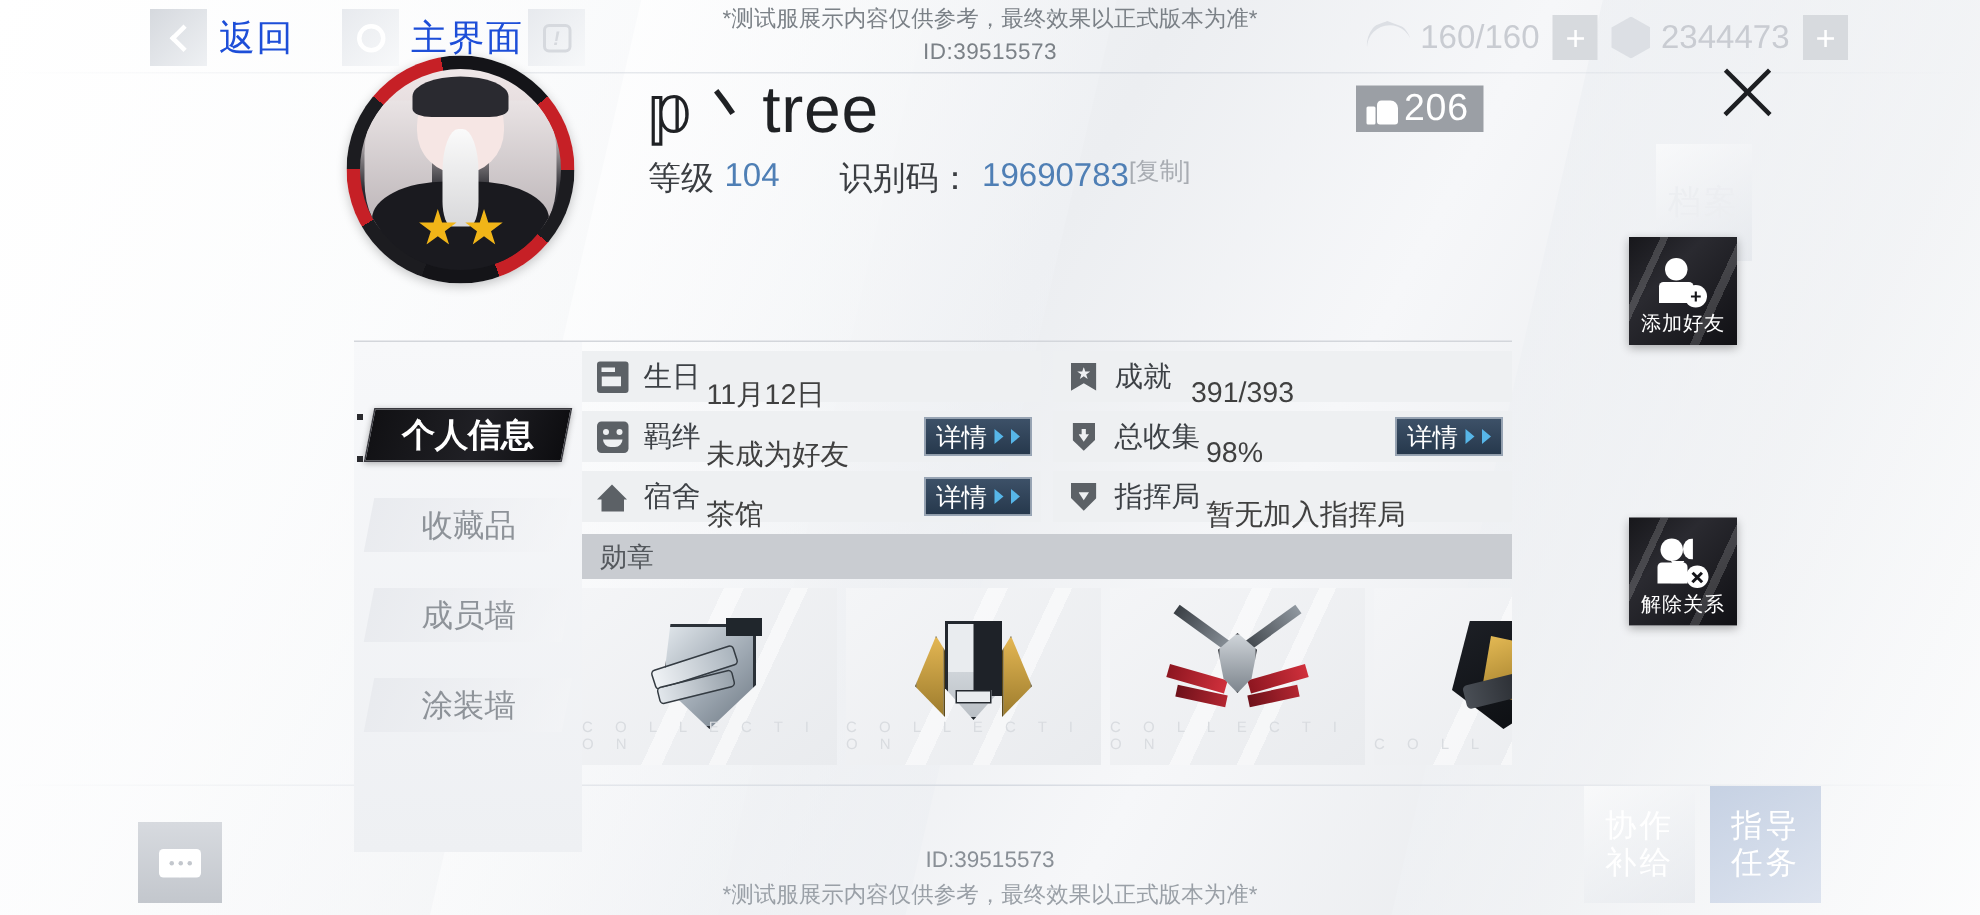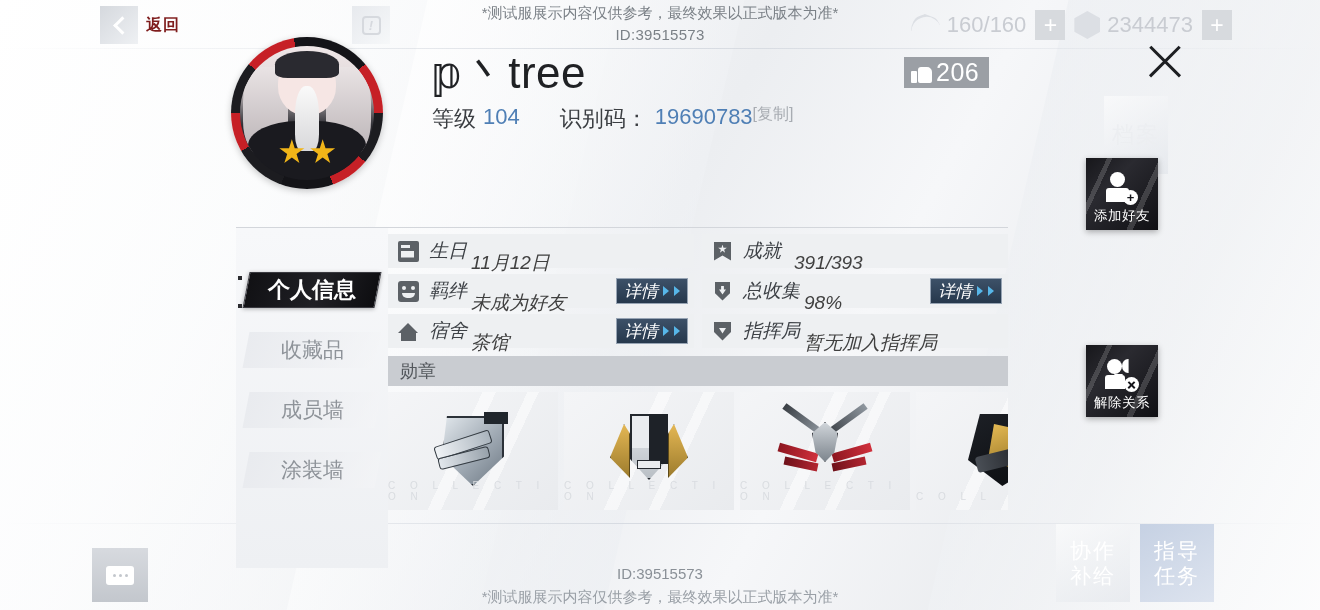--- a/index.html
+++ b/index.html
@@ -44,21 +44,21 @@
   .nav-group{ position:absolute; top:6px; display:flex; align-items:center; gap:8px; }
   .nav-sq{
     width:38px; height:38px;
     background:linear-gradient(135deg,rgba(206,210,216,.85),rgba(232,235,239,.7));
     display:flex; align-items:center; justify-content:center;
     color:#fff;
   }
   .nav-sq.light{
     background:linear-gradient(135deg,rgba(226,229,234,.8),rgba(244,246,248,.6));
   }
-  .nav-label{ font-size:16px; color:#7f1d1d; letter-spacing:1px;font-weight:bold; }
+  .nav-label{ font-size:24px; color:#1d4ed8; letter-spacing:1px; }
   .chev{ width:13px; height:13px; border-left:3px solid #fff; border-bottom:3px solid #fff; transform:rotate(45deg) translate(2px,-2px); }
   .circ{ width:19px; height:19px; border:3px solid #fff; border-radius:50%; }
   .excl{ width:19px; height:19px; border:2.5px solid #d6d9de; border-radius:4px; display:flex;align-items:center;justify-content:center;font-size:13px;color:#d6d9de;font-weight:700;}
 
   
   .res-wrap{ position:absolute; top:10px; right:88px; display:flex; align-items:center; gap:9px; color:#c9ccd2; font-size:22px; }
   .res-item{ display:flex; align-items:center; gap:7px;justify-content:space-between; }
   .res-icon{ width:26px; height:28px; background:#dcdfe4; clip-path:polygon(50% 0,100% 26%,100% 74%,50% 100%,0 74%,0 26%); }
   .res-icon.arrow{ background:none; width:30px; height:22px; position:relative; }
   .res-icon.arrow::after{ content:""; position:absolute; inset:0; border-top:3px solid #dcdfe4; border-radius:50%/80% 80% 0 0; transform:rotate(-12deg); }
@@ -168,21 +168,21 @@
     box-shadow:0 1px 4px rgba(0,0,0,.3);
     border:1px solid #3a3a40;
   }
   .tab-dot{ position:absolute; left:2px; width:4px; height:4px; background:#2a2a2e; }
 
   .rightcol{ position:absolute; left:152px; top:0; width:620px; }
   .sec-head{
     height:30px; background:#c9ccd1; color:#54585d; font-size:18px;
     display:flex; align-items:center; padding-left:12px;
   }
-  .grid2{ display:flex; flex-wrap:wrap; gap:6px 8px; margin-top:6px;font-style:italic; }
+  .grid2{ display:flex; flex-wrap:wrap; gap:6px 8px; margin-top:6px; }
   .info-cell{
     width:306px; height:34px; background:#eef0f2;
     display:flex; align-items:center; padding:0 6px 0 10px; position:relative;
   }
   .ic{ width:21px; height:21px; flex:0 0 21px; background:#5c6166; margin-right:10px; position:relative; }
   .ic.card{ border-radius:2px; }
   .ic.card::before{ content:""; position:absolute; left:3px; top:4px; width:9px; height:3px; background:#eef0f2; }
   .ic.card::after{ content:""; position:absolute; left:3px; top:10px; width:13px; height:7px; background:#eef0f2; clip-path:polygon(0 0,100% 0,100% 100%,0 100%); }
   .ic.smile{ border-radius:3px; }
   .ic.smile::before{ content:""; position:absolute; left:4px; top:5px; width:4px; height:4px; border-radius:50%; background:#eef0f2; box-shadow:9px 0 0 #eef0f2; }
@@ -316,20 +316,26 @@
   <div class="bg-line" style="top:48px"></div>
   <div class="bg-line" style="bottom:86px"></div>
 
   <div class="topbar">
     <div class="nav-group" style="left:100px">
       <div class="nav-sq">
           <i class="chev"></i>
         </div>
       <div class="nav-label">返回</div>
     </div>
+    <div class="nav-group" style="left:228px">
+      <div class="nav-sq light">
+          <i class="circ"></i>
+        </div>
+      <div class="nav-label">主界面</div>
+    </div>
     <div class="nav-group" style="left:352px">
       <div class="nav-sq light">
         <i class="excl">!</i>
       </div>
     </div>
 
     <div class="res-wrap">
       <div class="res-item">
         <span class="res-icon arrow"></span>
         <span>160/160</span>

